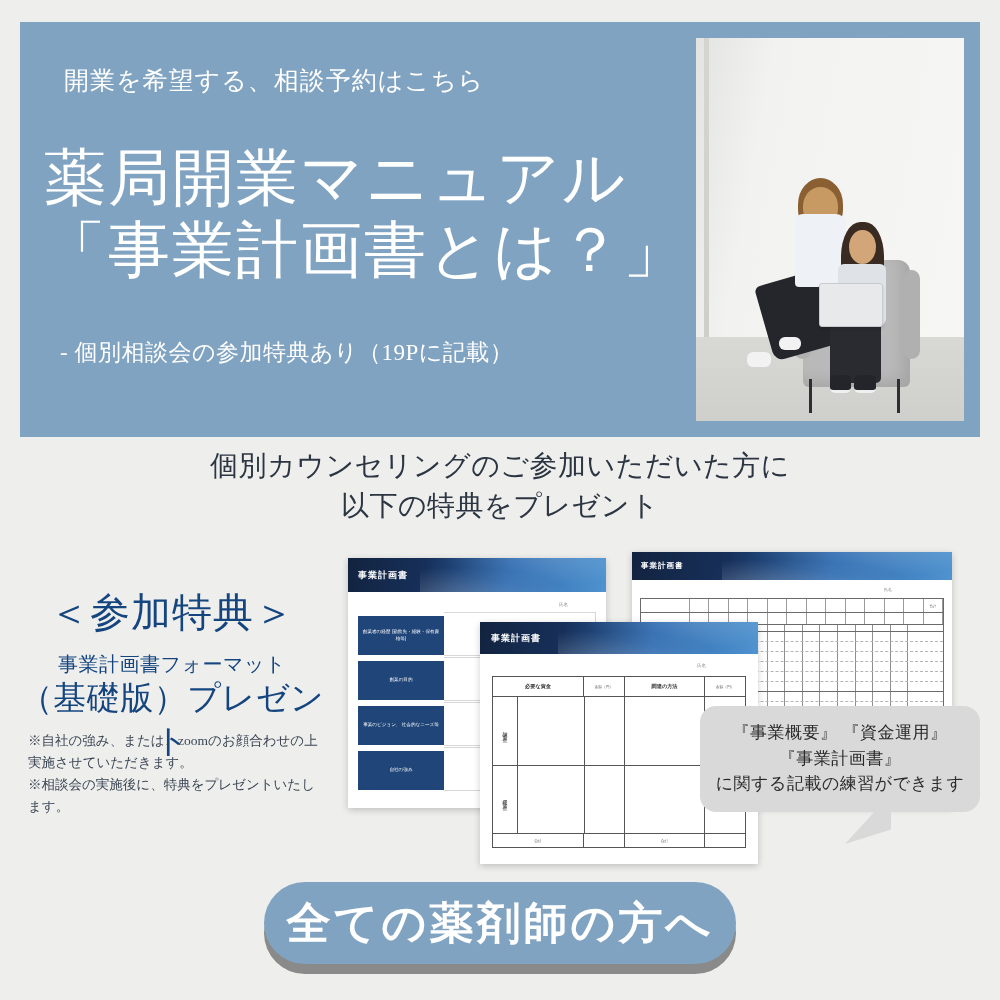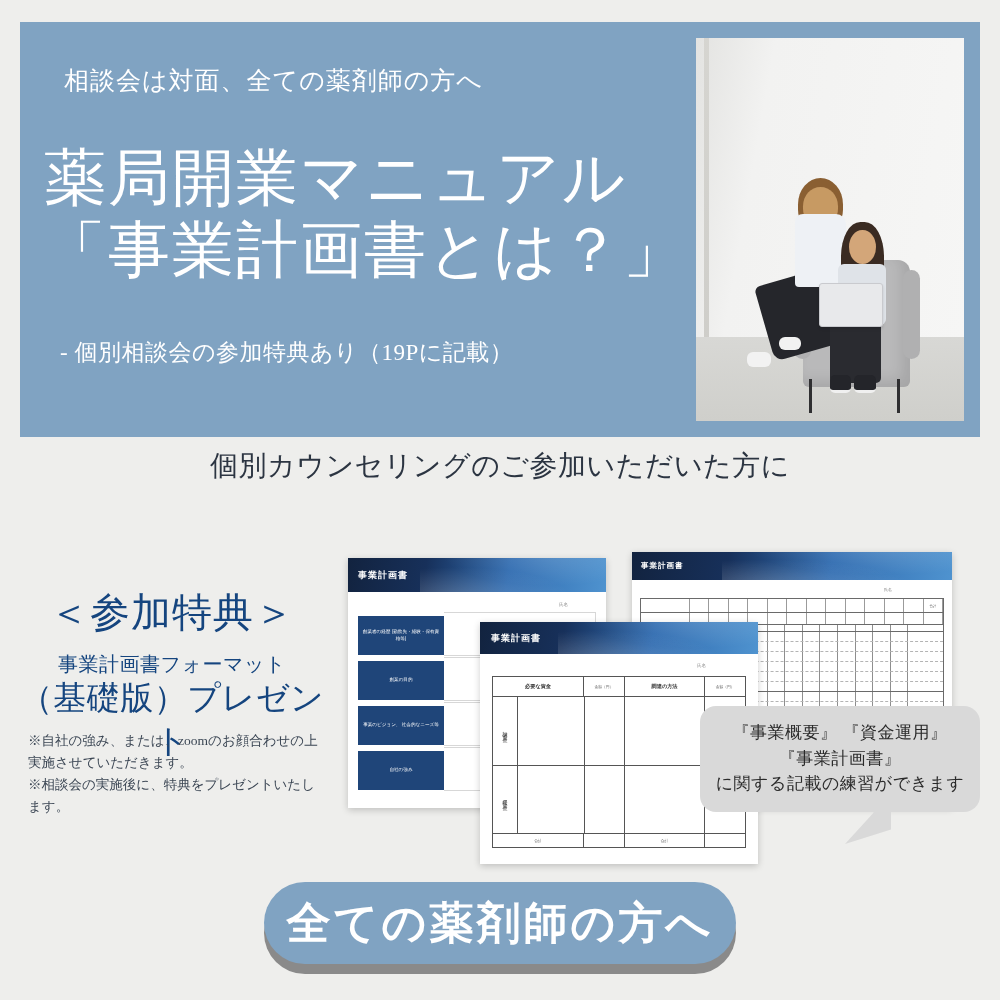--- a/index.html
+++ b/index.html
@@ -219,21 +219,21 @@
   }
 </style>
 </head>
 <body>
 
 <div class="page">
 
   <div class="hero">
 
     <div class="hero-text">
-      <div class="hero-kicker">相談会は対面、全ての薬剤師の方へ</div>
+      <div class="hero-kicker">開業を希望する、相談予約はこちら</div>
       <div class="hero-title">
         <span class="l1">薬局開業マニュアル</span>
         <span class="l2">「事業計画書とは？」</span>
       </div>
       <div class="hero-note">- 個別相談会の参加特典あり（19Pに記載）</div>
     </div>
 
     <div class="hero-photo">
       <div class="ph-wall"></div>
       <div class="ph-edge"></div>
@@ -252,20 +252,21 @@
       <div class="ph-p2-body"></div>
       <div class="ph-p2-legs"></div>
       <div class="ph-laptop"></div>
       <div class="ph-p2-shoe a"></div>
       <div class="ph-p2-shoe b"></div>
     </div>
   </div>
 
   <div class="lead">
     <div>個別カウンセリングのご参加いただいた方に</div>
+    <div>以下の特典をプレゼント</div>
   </div>
 
   <div class="benefit">
     <div class="benefit-head">＜参加特典＞</div>
     <div class="benefit-l1">事業計画書フォーマット</div>
     <div class="benefit-l2">（基礎版）プレゼント</div>
   </div>
 
   <div class="notes">
     <div>※自社の強み、または、zoomのお顔合わせの上実施させていただきます。</div>

